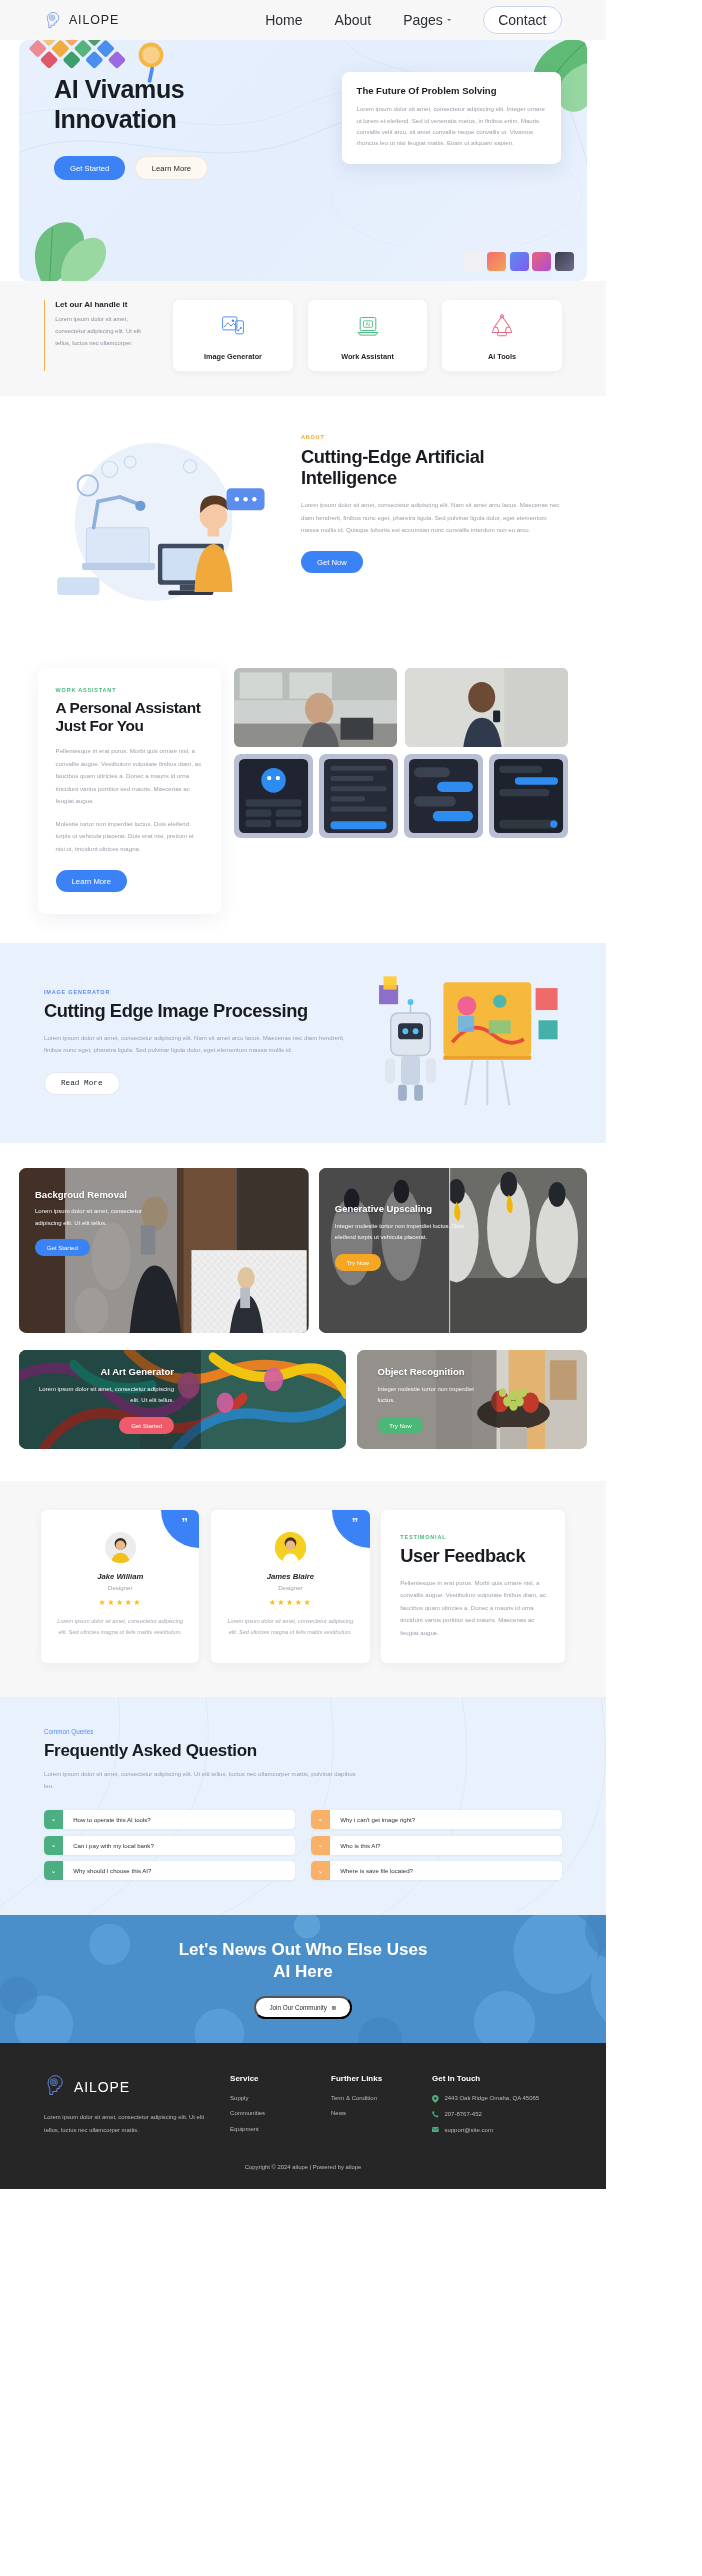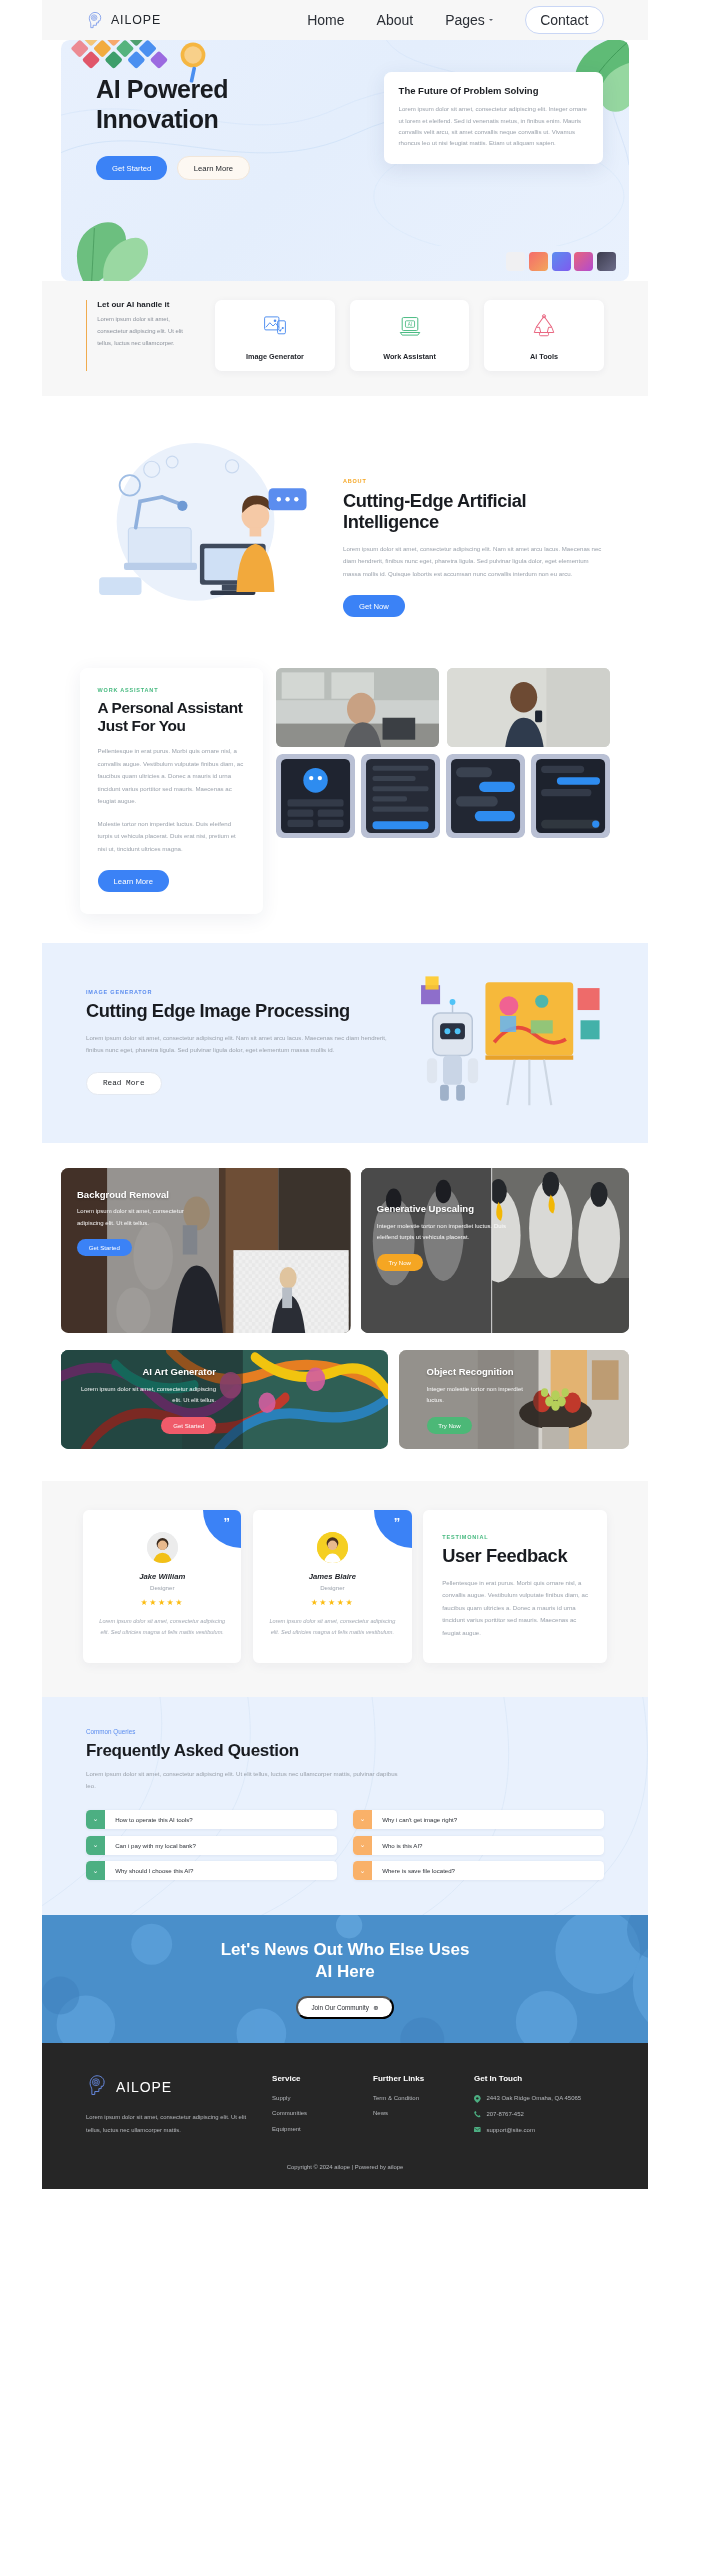--- a/index.html
+++ b/index.html
@@ -3,21 +3,21 @@
 <meta charset="utf-8">
 <style>
   *{box-sizing:border-box;margin:0;padding:0;}
   body{
     width:702px;
     font-family:"Liberation Sans", sans-serif;
     background:#ffffff;
     color:#1f2227;
     -webkit-font-smoothing:antialiased;
   }
-  .page{width:606px;overflow:hidden;position:relative;margin-left:42px;}
+  .page{width:606px;overflow:hidden;position:relative;}
 
   
   .topbar{height:40px;background:#f7f7f7;display:flex;align-items:center;padding:0 44px;}
   .brand{display:flex;align-items:center;gap:5.9px;}
   .brand-mark{width:19px;height:19px;flex:0 0 19px;}
   .brand-name{font-size:12.4px;font-weight:400;letter-spacing:0.9px;color:#22262c;}
   .nav{margin-left:auto;display:flex;align-items:center;gap:32px;}
   .nav a{font-size:14px;color:#2b2f36;text-decoration:none;display:flex;align-items:center;gap:3.7px;}
   .chev{display:inline-block;width:0;height:0;border-left:2.6px solid transparent;border-right:2.6px solid transparent;border-top:2.9px solid #5a5f68;}
   .btn-contact{border:0.7px solid #c9d6f5;border-radius:22px;padding:5.1px 14.6px;font-size:8.4px;color:#2b2f36;background:#fff;}
@@ -52,21 +52,21 @@
   .strip{background:#f7f7f7;padding:19px 44px 25px;display:flex;gap:19px;align-items:stretch;}
   .strip-intro{width:110px;border-left:1.5px solid #f0ab4e;padding-left:10.2px;}
   .strip-intro h4{font-size:8px;font-weight:700;color:#1e2127;margin-bottom:5.1px;}
   .strip-intro p{font-size:5.9px;line-height:2;color:#8b919b;}
   .fcards{display:flex;gap:14.6px;flex:1;}
   .fcard{flex:1;background:#fff;border-radius:6.6px;padding:11.7px 7.3px 10.2px;text-align:center;box-shadow:0 1.5px 7.3px rgba(30,40,70,.05);}
   .fcard .ficon{height:29px;display:flex;align-items:center;justify-content:center;margin-bottom:7.3px;}
   .fcard span{font-size:7.3px;font-weight:700;color:#1e2127;}
 
   
-  .about{display:flex;align-items:flex-end;padding:38px 44px 32px;gap:16px;}
+  .about{display:flex;align-items:flex-start;padding:38px 44px 32px;gap:16px;}
   .about-art{width:241px;height:183px;position:relative;flex:0 0 241px;}
   .eyebrow{font-size:5.5px;font-weight:700;letter-spacing:0.8px;margin-bottom:5.9px;}
   .sec-h{font-size:18.3px;line-height:1.17;font-weight:700;letter-spacing:-0.4px;color:#191c21;}
   .sec-p{font-size:6.1px;line-height:2.05;color:#9aa1ab;margin-top:10.2px;}
 
   
   .assist{display:flex;padding:19px 38px 29px;gap:13px;align-items:flex-start;}
   .assist-card{width:183px;background:#fff;border-radius:7.3px;padding:19px 17.6px 22px;box-shadow:0 4.4px 19px rgba(30,45,85,.07);}
   .assist-grid{flex:1;display:grid;grid-template-columns:1fr 1fr;gap:7.3px;}
   .ph-row{display:grid;grid-template-columns:repeat(4,1fr);gap:5.9px;grid-column:1/3;}
@@ -191,21 +191,21 @@
       <path d="M136 8 C110 30 90 52 78 78" stroke="#3f9a58" stroke-width="1.3" fill="none"></path>
     </svg>
     <svg class="leaf" style="left:110px;top:-4.4px;" width="44" height="51" viewBox="0 0 60 70">
       <circle cx="30" cy="26" r="17" fill="#f5b642"></circle>
       <circle cx="30" cy="26" r="12" fill="#f8d08a"></circle>
       <rect x="28" y="42" width="5" height="22" rx="2" fill="#4a8ff0" transform="rotate(12 30 50)"></rect>
     </svg>
 
     <div class="hero-inner">
       <h1>
-        <span>AI Powered</span><br>
+        <span>AI Vivamus</span><br>
         <span>Innovation</span>
       </h1>
       <div class="hero-btns">
         <button class="btn btn-primary">Get Started</button>
         <button class="btn btn-ghost">Learn More</button>
       </div>
     </div>
 
     <div class="hero-card">
       <h3>The Future Of Problem Solving</h3>
@@ -549,21 +549,21 @@
               <circle cx="248" cy="70" r="7"></circle>
               <circle cx="268" cy="70" r="7"></circle>
               <circle cx="258" cy="76" r="7"></circle>
               <circle cx="240" cy="58" r="6"></circle>
               <circle cx="274" cy="58" r="6"></circle>
             </g>
           <rect x="236" y="105" width="44" height="30" fill="#b9b4ab"></rect>
           <rect x="318" y="14" width="44" height="54" fill="#b88a54" opacity=".7"></rect>
           <rect x="0" y="0" width="230" height="135" fill="rgba(40,38,34,.40)"></rect>
         </svg>
-        <div class="sc-body" style="left:28px;top:16px;width:113px;">
+        <div class="sc-body" style="left:21px;top:16px;width:113px;">
           <h4>Object Recognition</h4>
           <p>Integer molestie tortor non imperdiet luctus.</p>
           <span class="sc-btn" style="background:#4cb877;">Try Now</span>
         </div>
       </div>
     </div>
   </div>
 
   <div class="testi">
     <div class="tcard">

